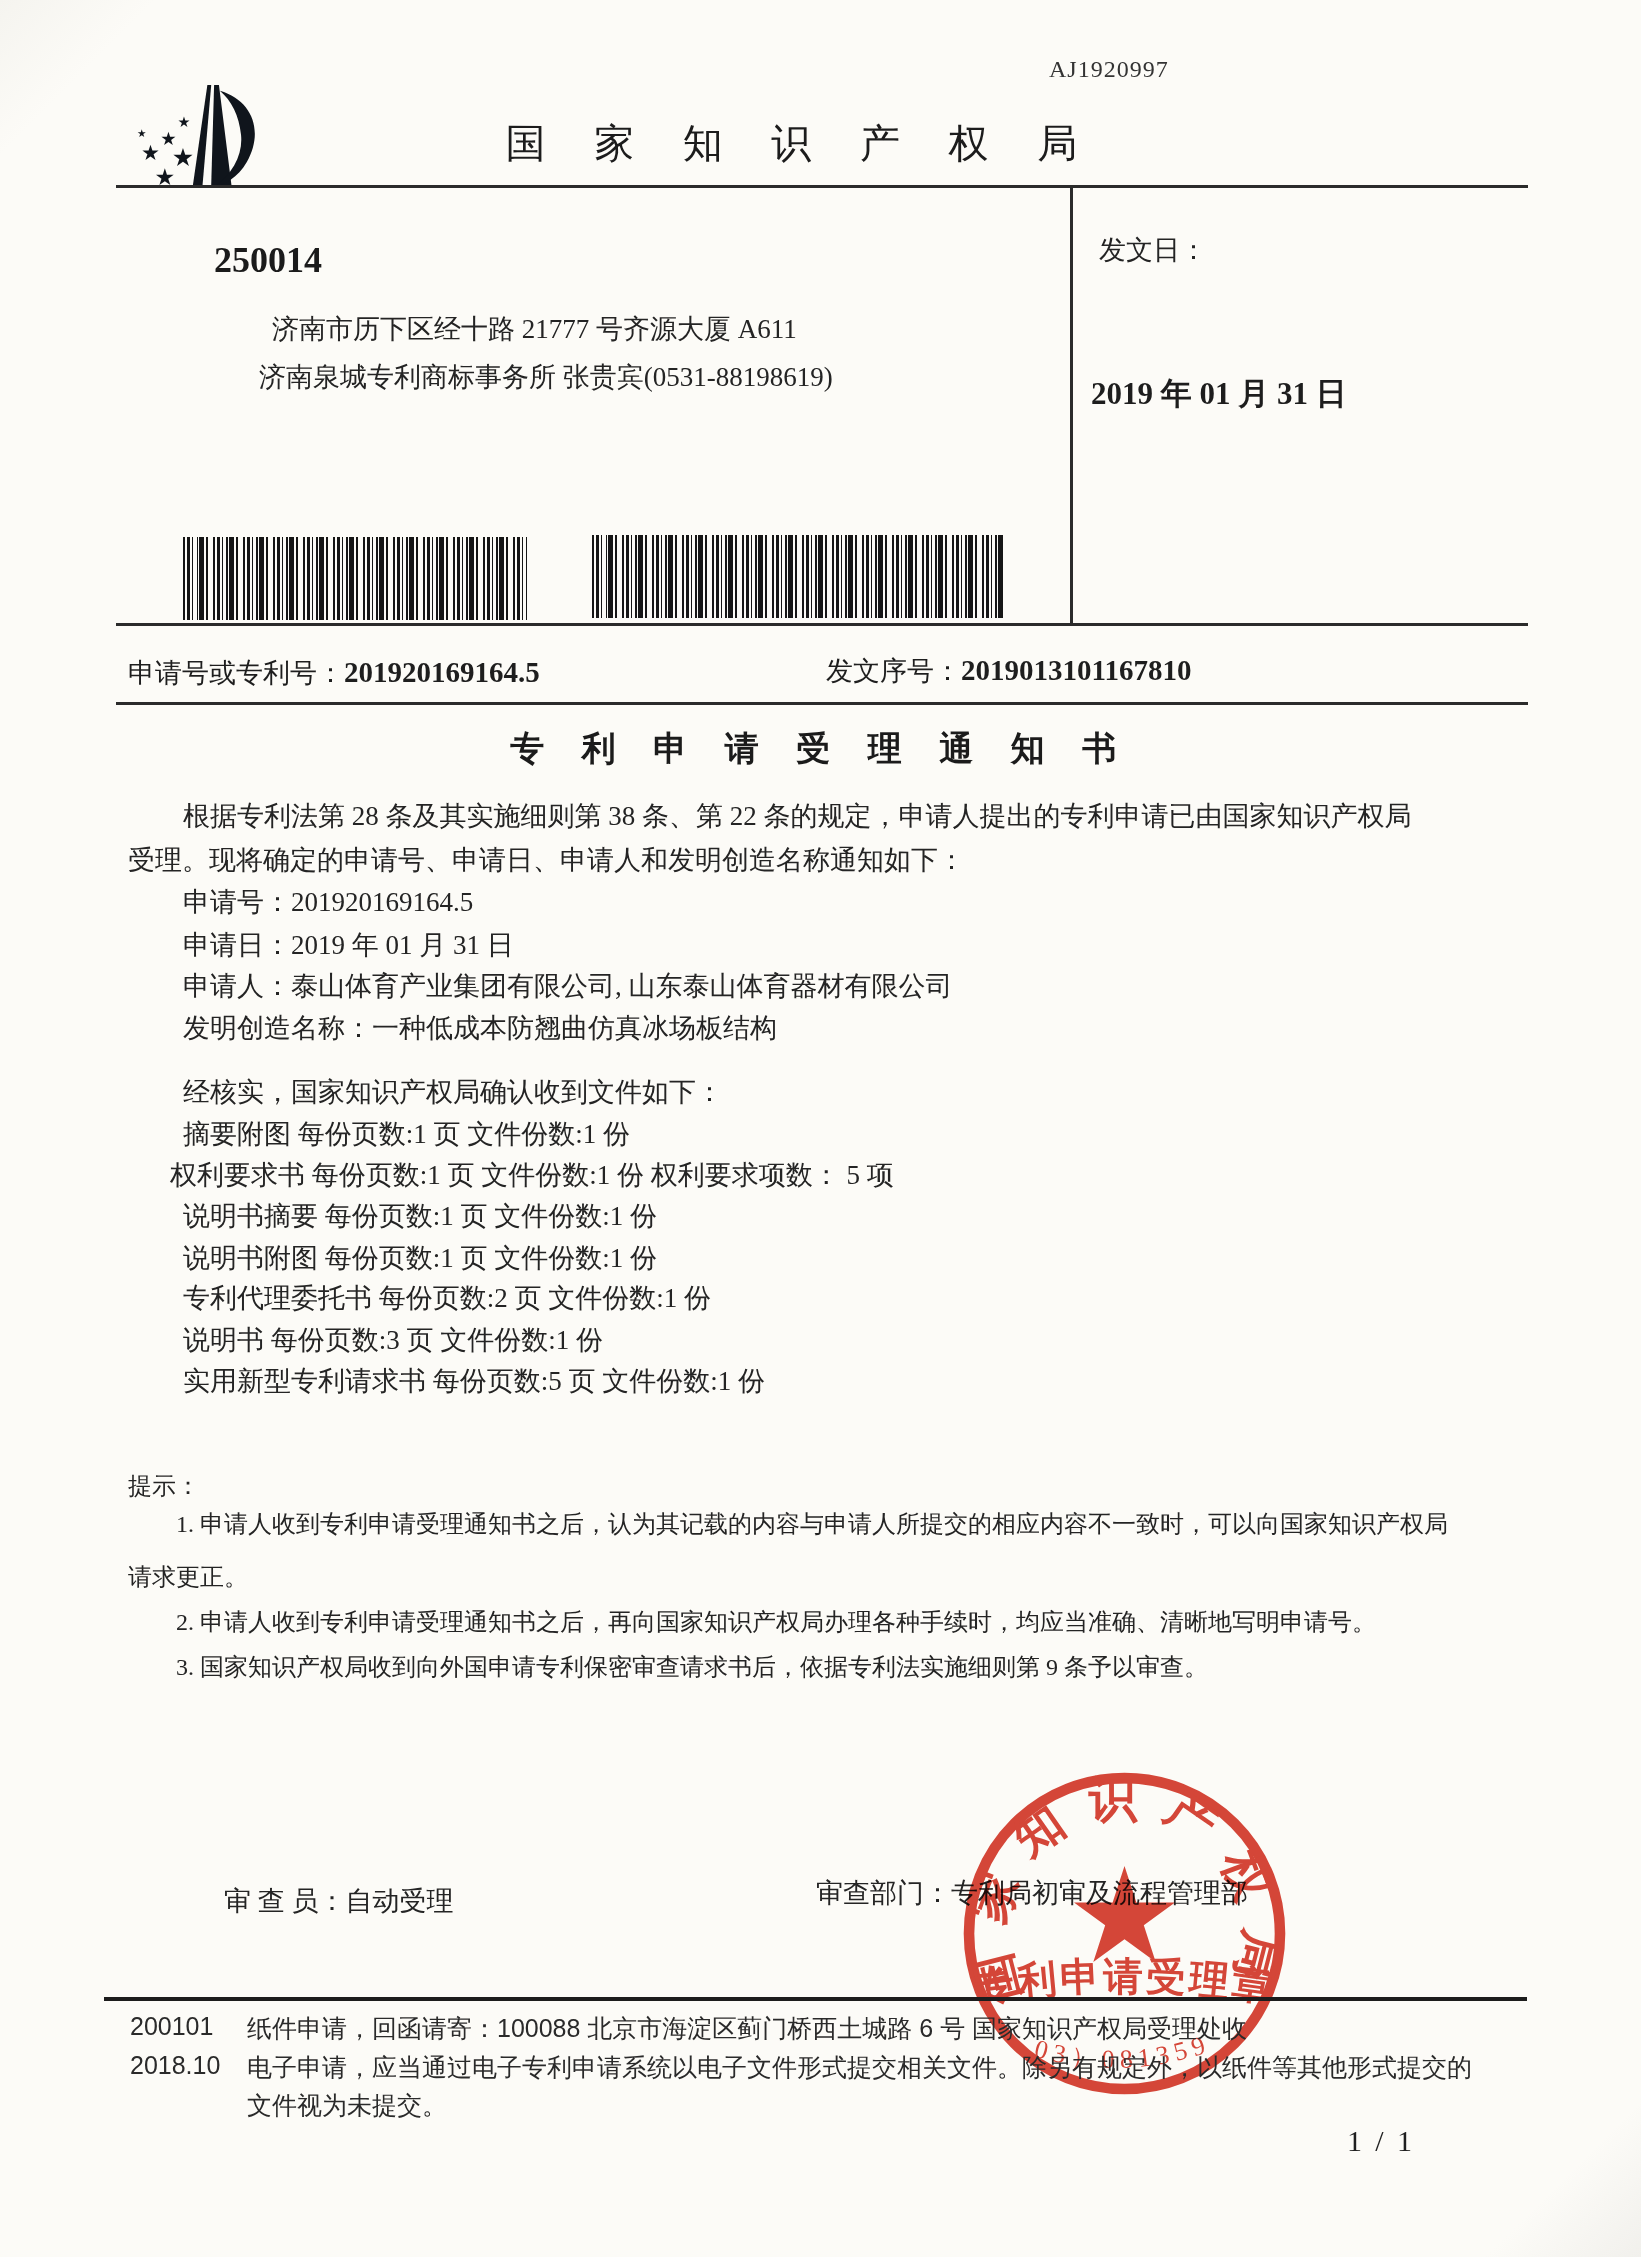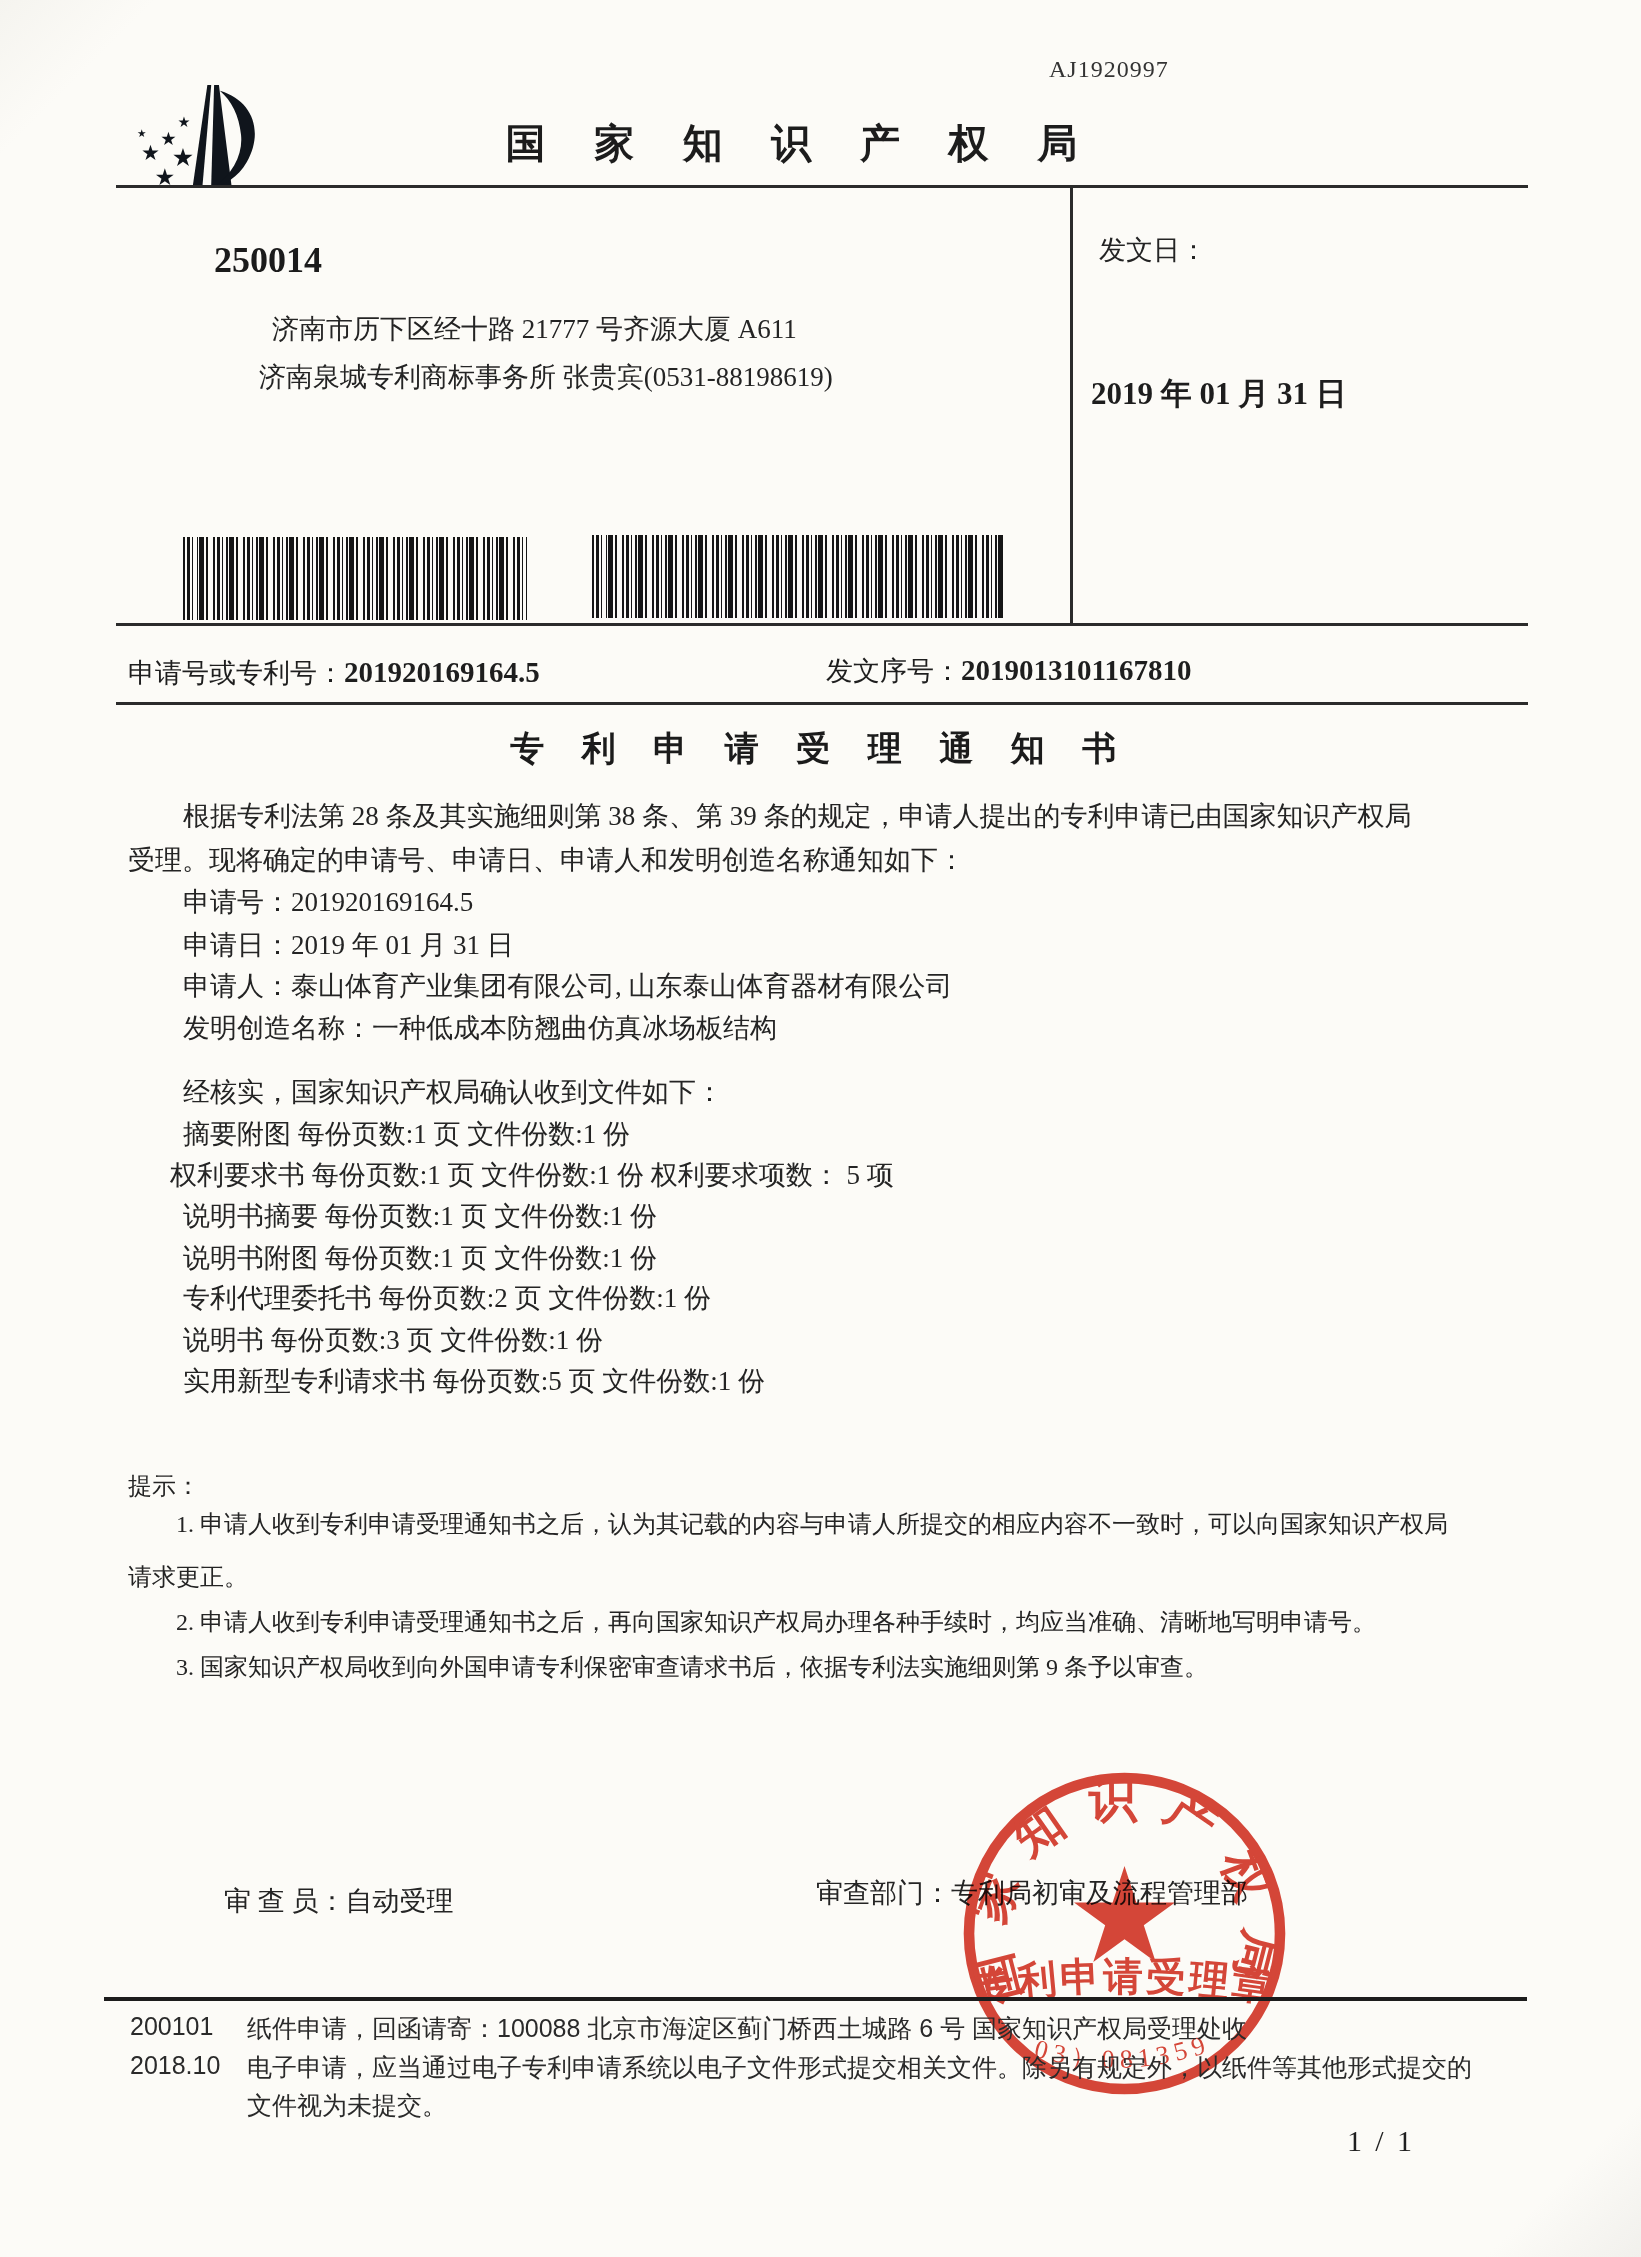--- a/index.html
+++ b/index.html
@@ -39,21 +39,21 @@
     <polygon points="104,8 109,8 122,112 101,112" fill="#10151c"></polygon>
     <path d="M 110,14 C 144,24 156,56 138,88 C 129,104 114,112 103,115 C 124,100 134,80 132,60 C 130,40 122,24 110,14 Z" fill="#10151c"></path>
     <text x="66" y="52" font-size="15" fill="#10151c" font-family="'DejaVu Sans',sans-serif">★</text>
     <text x="48" y="70" font-size="19" fill="#10151c" font-family="'DejaVu Sans',sans-serif">★</text>
     <text x="60" y="92" font-size="26" fill="#10151c" font-family="'DejaVu Sans',sans-serif">★</text>
     <text x="28" y="86" font-size="22" fill="#10151c" font-family="'DejaVu Sans',sans-serif">★</text>
     <text x="42" y="112" font-size="24" fill="#10151c" font-family="'DejaVu Sans',sans-serif">★</text>
     <text x="24" y="62" font-size="11" fill="#10151c" font-family="'DejaVu Sans',sans-serif">★</text>
   </svg>
 
-  <div class="abs serif" style="left:415px;top:116px;width:772px;text-align:center;font-size:40px;font-weight:700;letter-spacing:19.3px;color:#1c1c1c;">国 家 知 识 产 权 局</div>
+  <div class="abs serif" style="left:415px;top:116px;width:772px;text-align:center;font-size:40px;font-weight:400;letter-spacing:19.3px;color:#1c1c1c;">国 家 知 识 产 权 局</div>
 
   <div class="rule" style="left:116px;top:185px;width:1412px;height:2.9px;"></div>
   <div class="rule" style="left:1070px;top:185px;width:2.9px;height:440px;"></div>
   <div class="rule" style="left:116px;top:623px;width:1412px;height:2.9px;"></div>
 
   <div class="abs serif bold" style="left:214px;top:239px;font-size:36px;color:#1b1b1b;">250014</div>
   <div class="abs serif" style="left:272px;top:311px;font-size:27px;color:#242424;">济南市历下区经十路 21777 号齐源大厦 A611</div>
   <div class="abs serif" style="left:259px;top:359px;font-size:27px;color:#242424;">济南泉城专利商标事务所 张贵宾(0531-88198619)</div>
 
   <div class="abs serif" style="left:1099px;top:232px;font-size:27px;color:#242424;">发文日：</div>
@@ -66,21 +66,21 @@
     <span>申请号或专利号：</span><span class="bold" style="font-size:29px;">201920169164.5</span>
   </div>
   <div class="abs serif" style="left:826px;top:653px;font-size:27px;color:#1e1e1e;">
     <span>发文序号：</span><span class="bold" style="font-size:29px;">2019013101167810</span>
   </div>
 
   <div class="rule" style="left:116px;top:702px;width:1412px;height:2.9px;"></div>
 
   <div class="abs serif" style="left:410px;top:726px;width:821px;text-align:center;font-size:34px;font-weight:600;letter-spacing:14.5px;color:#1b1b1b;">专 利 申 请 受 理 通 知 书</div>
 
-  <div class="abs serif" style="left:183px;top:798px;font-size:27px;color:#242424;">根据专利法第 28 条及其实施细则第 38 条、第 39 条的规定，申请人提出的专利申请已由国家知识产权局</div>
+  <div class="abs serif" style="left:183px;top:798px;font-size:27px;color:#242424;">根据专利法第 28 条及其实施细则第 38 条、第 22 条的规定，申请人提出的专利申请已由国家知识产权局</div>
   <div class="abs serif" style="left:128px;top:842px;font-size:27px;color:#242424;">受理。现将确定的申请号、申请日、申请人和发明创造名称通知如下：</div>
 
   <div class="abs serif" style="left:183px;top:884px;font-size:27px;color:#242424;">申请号：201920169164.5</div>
   <div class="abs serif" style="left:183px;top:927px;font-size:27px;color:#242424;">申请日：2019 年 01 月 31 日</div>
   <div class="abs serif" style="left:183px;top:1010px;font-size:27px;color:#242424;">发明创造名称：一种低成本防翘曲仿真冰场板结构</div>
   <div class="abs serif" style="left:183px;top:968px;font-size:27px;color:#242424;">申请人：泰山体育产业集团有限公司, 山东泰山体育器材有限公司</div>
 
   <div class="abs serif" style="left:183px;top:1074px;font-size:27px;color:#242424;">经核实，国家知识产权局确认收到文件如下：</div>
   <div class="abs serif" style="left:183px;top:1116px;font-size:27px;color:#242424;">摘要附图  每份页数:1 页  文件份数:1 份</div>
   <div class="abs serif" style="left:170px;top:1157px;font-size:27px;color:#242424;">权利要求书  每份页数:1 页  文件份数:1 份  权利要求项数：  5 项</div>

